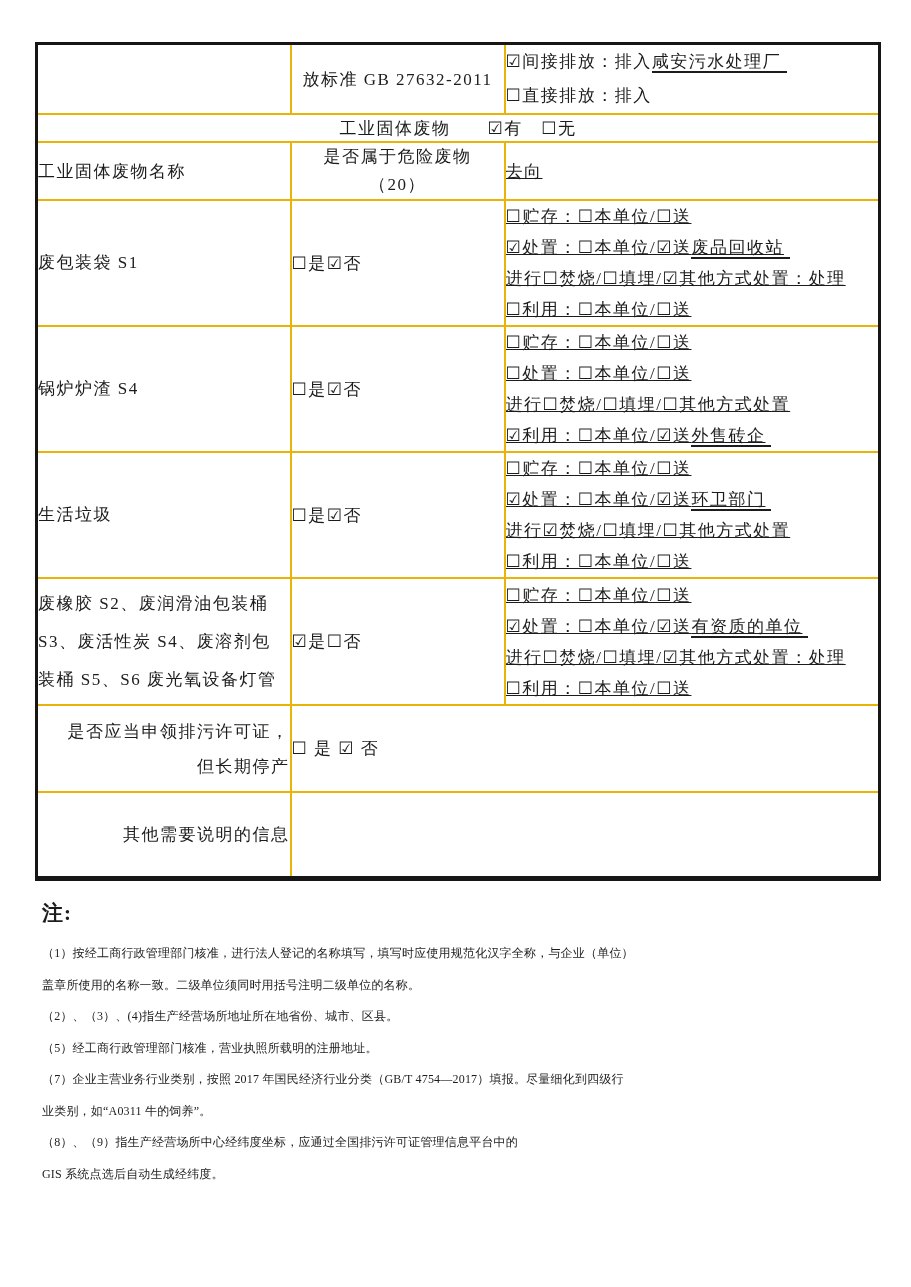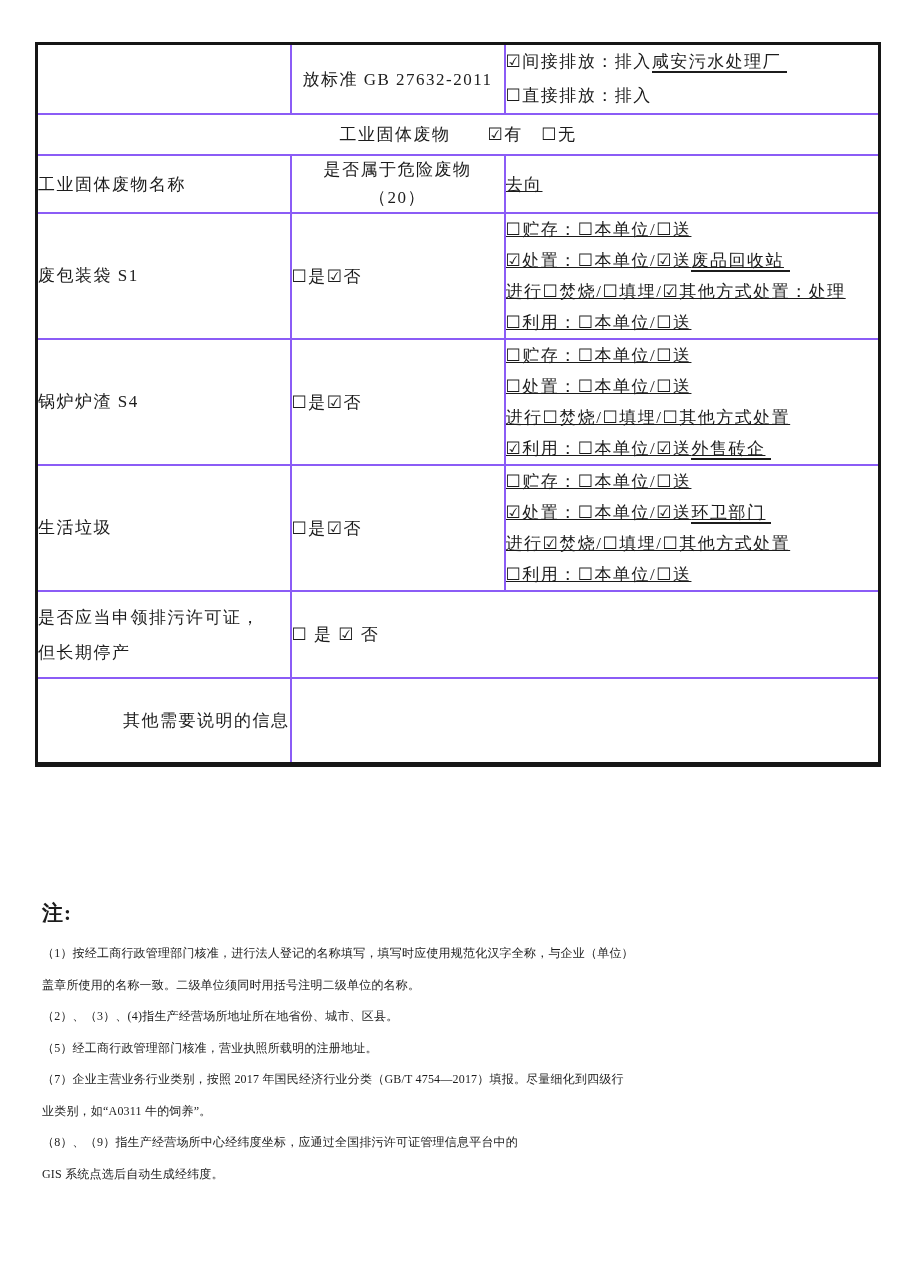--- a/index.html
+++ b/index.html
@@ -12,29 +12,29 @@
     overflow:hidden;
   }
   table.form{
     position:absolute;left:35px;top:42px;
     width:843px;
     border-collapse:collapse;table-layout:fixed;
     border:3px solid #161616;
     border-bottom-width:5px;
   }
   table.form td{
-    border:2px solid #8b5cf6;
+    border:2px solid #eab308;
     font-size:17px;
     letter-spacing:1.5px;
     padding:0;
     overflow:hidden;
     vertical-align:middle;
   }
   tr.h-partial{height:63px;}
-  tr.h-section{height:41px;border-radius:11px;}
+  tr.h-section{height:28px;border-radius:11px;}
   tr.h-header{height:48px;}
   tr.h-permit{height:87px;}
   tr.h-other{height:86px;}
 
   td.std-cell{vertical-align:top;text-align:center;padding-top:7px;}
   td.discharge-cell{padding-left:12px;}
   .partial-line{line-height:34px;white-space:nowrap;}
 
   td.section-cell{text-align:center;}
 
@@ -42,21 +42,21 @@
   td.head-hazard{text-align:center;line-height:28px;white-space:pre-line;margin-top:42px;}
   td.head-dest{padding-left:12px;text-decoration:underline;}
 
   td.name-cell{line-height:38px;white-space:pre-line;}
   td.hazard-cell{text-align:left;margin-left:39px;}
   td.dest-cell{padding-left:12px;}
   .dest-line{line-height:31px;white-space:nowrap;text-decoration:underline;}
 
   .u{border-bottom:2px solid #1c1c1c;padding-right:6px;}
 
-  td.permit-label{text-align:left;line-height:35px;white-space:pre-line;}
+  td.permit-label{text-align:right;line-height:35px;white-space:pre-line;}
   td.permit-value{padding-left:30px;letter-spacing:3px;}
   td.other-label{text-align:right;}
 
   .notes{position:absolute;left:42px;top:900px;width:845px;}
   .notes-title{font-size:21px;font-weight:bold;letter-spacing:1px;line-height:26px;}
   .notes-body{margin-top:12px;}
   .note-line{font-size:12px;line-height:31.5px;letter-spacing:0.2px;white-space:nowrap;}
 </style>
 </head>
 <body>
@@ -111,20 +111,32 @@
         <tr style="height: 124px;">
           <td class="name-cell">生活垃圾</td>
           <td class="hazard-cell">☐是☑否</td>
           <td class="dest-cell">
             <div class="dest-line">☐贮存：☐本单位/☐送</div>
             <div class="dest-line">☑处置：☐本单位/☑送<span class="u">环卫部门</span></div>
             <div class="dest-line">进行☑焚烧/☐填埋/☐其他方式处置</div>
             <div class="dest-line">☐利用：☐本单位/☐送</div>
           </td>
         </tr>
+        <tr style="height: 127px;">
+          <td class="name-cell">废橡胶 S2、废润滑油包装桶
+S3、废活性炭 S4、废溶剂包
+装桶 S5、S6 废光氧设备灯管</td>
+          <td class="hazard-cell">☑是☐否</td>
+          <td class="dest-cell">
+            <div class="dest-line">☐贮存：☐本单位/☐送</div>
+            <div class="dest-line">☑处置：☐本单位/☑送<span class="u">有资质的单位</span></div>
+            <div class="dest-line">进行☐焚烧/☐填埋/☑其他方式处置：处理</div>
+            <div class="dest-line">☐利用：☐本单位/☐送</div>
+          </td>
+        </tr>
         <tr class="h-permit">
         <td class="permit-label">是否应当申领排污许可证，
 但长期停产</td>
         <td class="permit-value" colspan="2">☐ 是 ☑ 否</td>
       </tr>
       <tr class="h-other">
         <td class="other-label">其他需要说明的信息</td>
         <td colspan="2"></td>
       </tr>
     </tbody>

